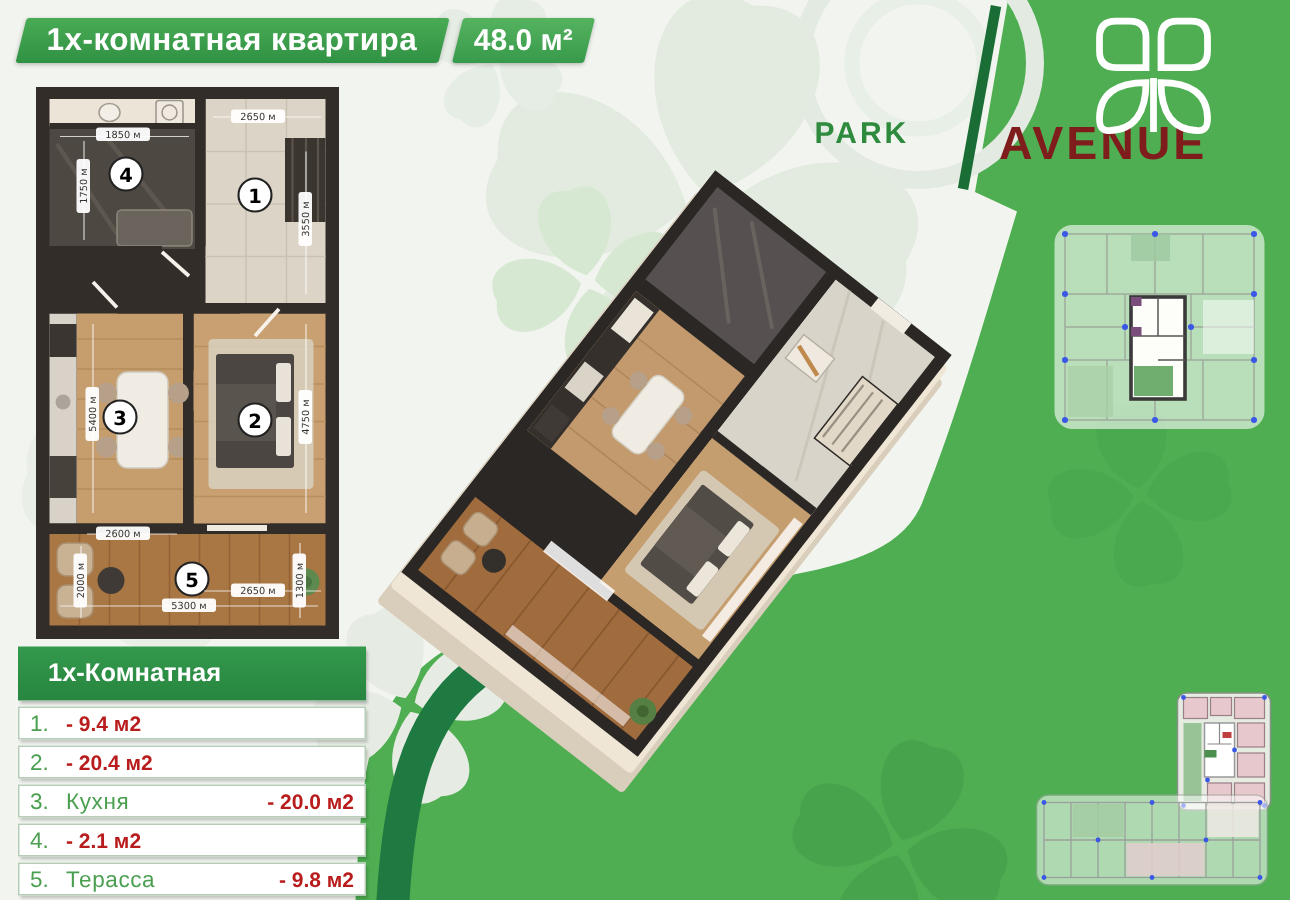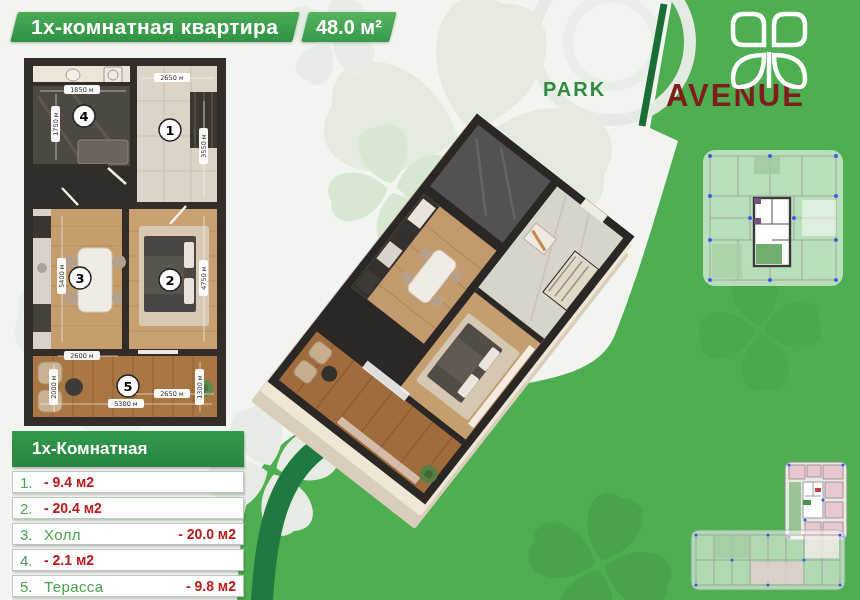--- a/index.html
+++ b/index.html
@@ -360,21 +360,21 @@
     <div class="leg-row">
       <span class="leg-num">1.</span>
       <span class="leg-area">- 9.4 м2</span>
     </div>
     <div class="leg-row">
       <span class="leg-num">2.</span>
       <span class="leg-area">- 20.4 м2</span>
     </div>
     <div class="leg-row">
       <span class="leg-num">3.</span>
-      <span class="leg-name">Холл</span>
+      <span class="leg-name">Кухня</span>
       <span class="leg-area">- 20.0 м2</span>
     </div>
     <div class="leg-row">
       <span class="leg-num">4.</span>
       <span class="leg-area">- 2.1 м2</span>
     </div>
     <div class="leg-row">
       <span class="leg-num">5.</span>
       <span class="leg-name">Терасса</span>
       <span class="leg-area">- 9.8 м2</span>

